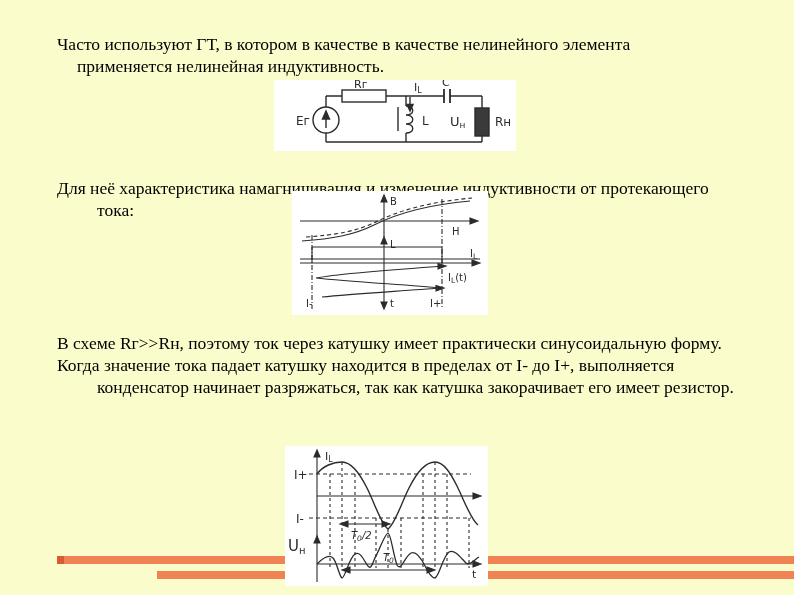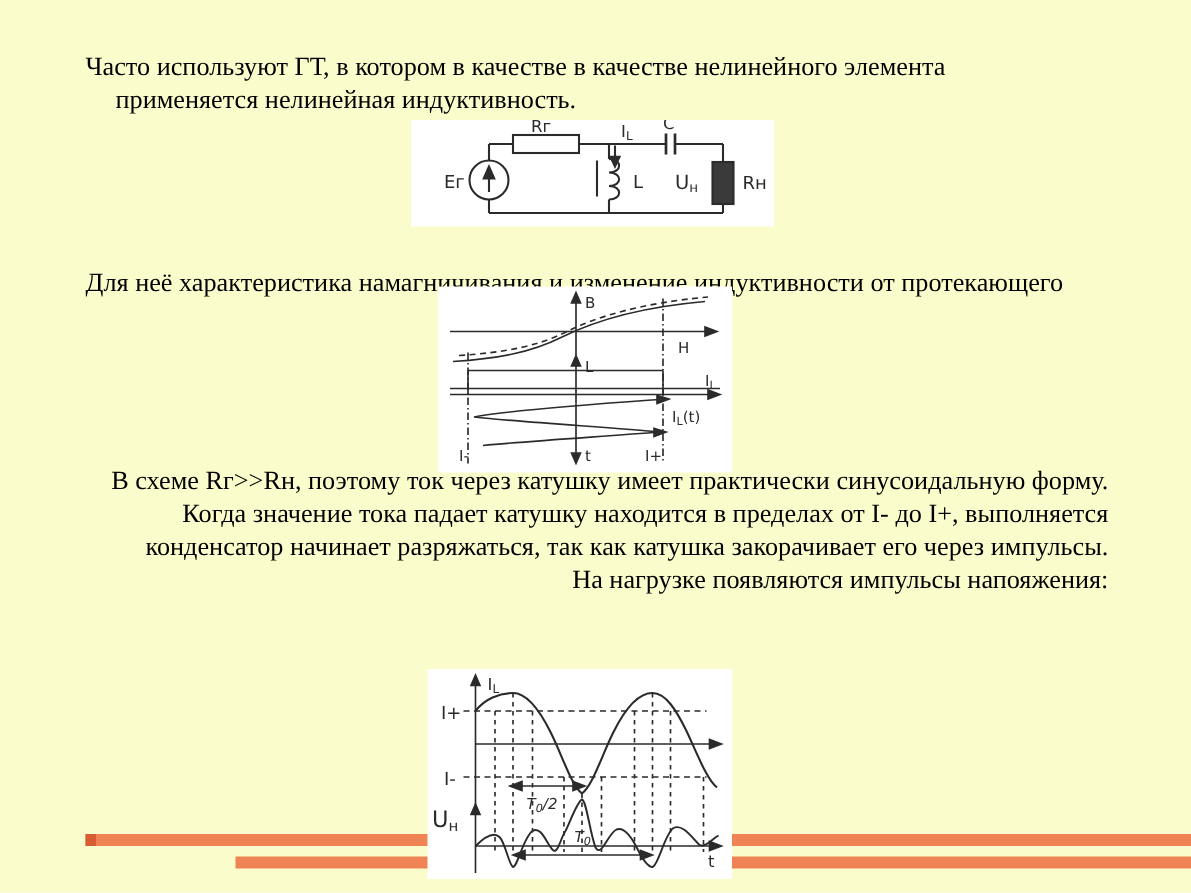--- a/index.html
+++ b/index.html
@@ -62,20 +62,21 @@
       <text class="fig-label" x="140" y="11" font-size="11"><tspan>I</tspan><tspan font-size="8" dy="2">L</tspan></text>
       <text class="fig-label" x="168" y="6" font-size="11"><tspan>C</tspan></text>
       <text class="fig-label" x="148" y="45" font-size="12"><tspan>L</tspan></text>
       <text class="fig-label" x="176" y="46" font-size="13"><tspan>U</tspan><tspan font-size="9" dy="2">н</tspan></text>
       <text class="fig-label" x="221" y="46" font-size="12"><tspan>Rн</tspan></text>
     </svg>
   </div>
 
   <div class="para" id="p2" style="top:161px;margin-top:16px;">
     <div class="line">Для неё характеристика намагничивания и изменение индуктивности от протекающего</div>
+    <div class="line ind40">тока:</div>
   </div>
 
   <div class="figbox" id="magnet-box" style="left:292px;top:191px;width:196px;height:124px;">
     <svg width="196" height="124" viewBox="0 0 196 124">
       <g stroke="#2b2b2b" stroke-width="1.1" fill="none">
 
         <path d="M8,30 L182,30"></path>
         <path d="M186,30 L178,27 L178,33 Z" fill="#2b2b2b"></path>
 
         <path d="M92,46 L92,8"></path>
@@ -107,25 +108,24 @@
       <text class="fig-label" x="160" y="44" font-size="10"><tspan>H</tspan></text>
       <text class="fig-label" x="98" y="57" font-size="10"><tspan>L</tspan></text>
       <text class="fig-label" x="178" y="66" font-size="10"><tspan>I</tspan><tspan font-size="7.5" dy="2">L</tspan></text>
       <text class="fig-label" x="156" y="90" font-size="10"><tspan>I</tspan><tspan font-size="7.5" dy="2">L</tspan><tspan font-size="10" dy="-2">(t)</tspan></text>
       <text class="fig-label" x="14" y="116" font-size="10"><tspan>I-</tspan></text>
       <text class="fig-label" x="98" y="116" font-size="10"><tspan>t</tspan></text>
       <text class="fig-label" x="138" y="116" font-size="10"><tspan>I+</tspan></text>
     </svg>
   </div>
 
-  <div class="para" id="p3" style="top:309px;text-align:right;">
+  <div class="para" id="p3" style="top:332px;">
     <div class="line">В схеме Rг&gt;&gt;Rн, поэтому ток через катушку имеет практически синусоидальную форму.</div>
     <div class="line">Когда значение тока падает катушку находится в пределах от I- до I+,  выполняется</div>
-    <div class="line ind40">конденсатор начинает разряжаться, так как катушка закорачивает его через импульсы.</div>
-    <div class="line ind40">На нагрузке появляются импульсы напояжения:</div>
+    <div class="line ind40">конденсатор начинает разряжаться, так как катушка закорачивает его имеет резистор.</div>
   </div>
 
   <div class="bar" style="left:57px;top:556px;width:737px;height:8px;"></div>
   <div class="barcap" style="left:57px;top:556px;width:7px;height:8px;"></div>
   <div class="bar" style="left:157px;top:571px;width:637px;height:8px;"></div>
 
   <div class="figbox" id="pulse-box" style="left:285px;top:446px;width:203px;height:140px;">
     <svg width="203" height="140" viewBox="0 0 203 140">
       <g stroke="#2b2b2b" stroke-width="1.1" fill="none">
 

